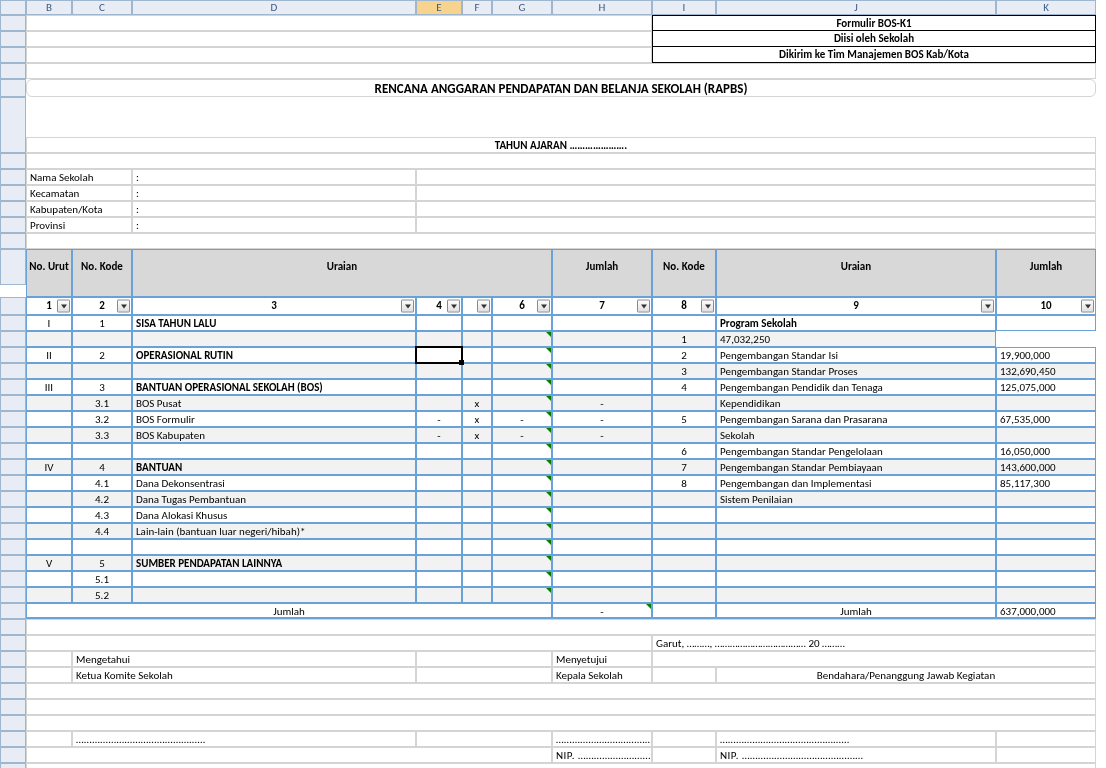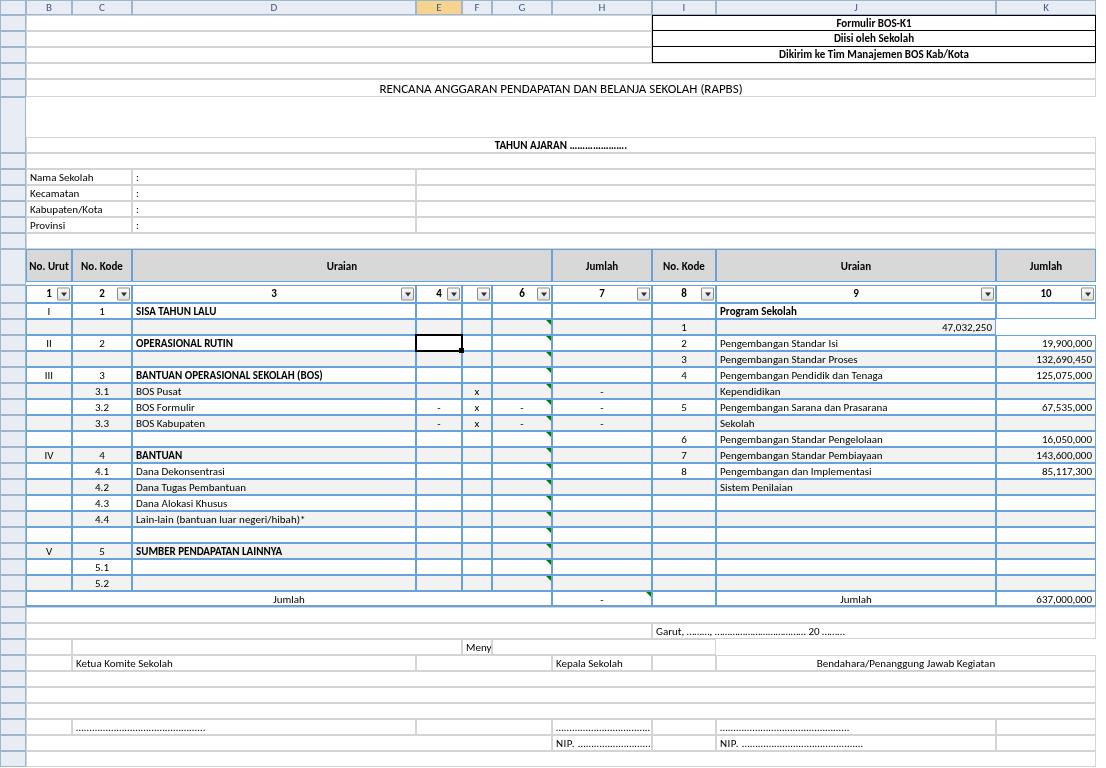--- a/index.html
+++ b/index.html
@@ -44,36 +44,37 @@
 .header-cell-selected {
   background: #f6d38f !important;
 }
 .form-box {
   border: 1.5px solid #000;
   font-weight: bold;
   text-align: center;
   padding: 1px;
 }
 .title-big {
-  font-weight: normal;
+  font-weight: bold;
   font-size: 13px;
   text-align: center;
+  border-radius: 6px;
 }
 .subtitle {
   font-weight: bold;
   font-size: 11px;
   text-align: center;
   margin-top: 40px;
 }
 .tbl-header {
   background: #d8d8d8;
   border: 1px solid #69a2d8;
   text-align: center;
   font-weight: bold;
-  height: 33px;
+  height: 48px;
   line-height: 34px;
   position: relative;
 }
 .tbl-num-header {
   background: #fff;
   border: 1px solid #69a2d8;
   text-align: center;
   font-weight: bold;
   position: relative;
   height: 18px;
@@ -105,21 +106,21 @@
   padding: 1px 3px;
   height: 16px;
   line-height: 14px;
   overflow: visible;
   white-space: nowrap;
   position: relative;
 }
 .zebra { background: #f2f2f2; }
 .bold { font-weight: bold; }
 .center { text-align: center; }
-.right { text-align: right; }
+.right { }
 .green-tri::before {
   content: "";
   position: absolute;
   top: 0; right: 0;
   border-left: 5px solid transparent;
   border-top: 5px solid #008000;
 }
 .active-cell {
   outline: 2px solid #000;
   outline-offset: -1px;
@@ -489,20 +490,21 @@
       <div class="cell" style="grid-column:span 10;"></div>
     </div>
     <div class="grid">
       <div class="row-header"></div>
       <div class="cell" style="grid-column:span 7;"></div>
       <div class="cell" style="grid-column:span 3">Garut, ………, ……………………………… 20 ………</div>
     </div>
     <div class="grid">
       <div class="row-header"></div>
       <div class="cell" style="grid-column:span 1"></div>
+      <div class="cell" style="grid-column:span 2">Mengetahui</div>
       <div class="cell" style="grid-column:span 3;"></div>
       <div class="cell">Menyetujui</div>
       <div class="cell" style="grid-column:span 3;"></div>
     </div>
     <div class="grid">
       <div class="row-header"></div>
       <div class="cell" style="grid-column:span 1"></div>
       <div class="cell" style="grid-column:span 2">Ketua Komite Sekolah</div>
       <div class="cell" style="grid-column:span 3;"></div>
       <div class="cell">Kepala Sekolah</div>

